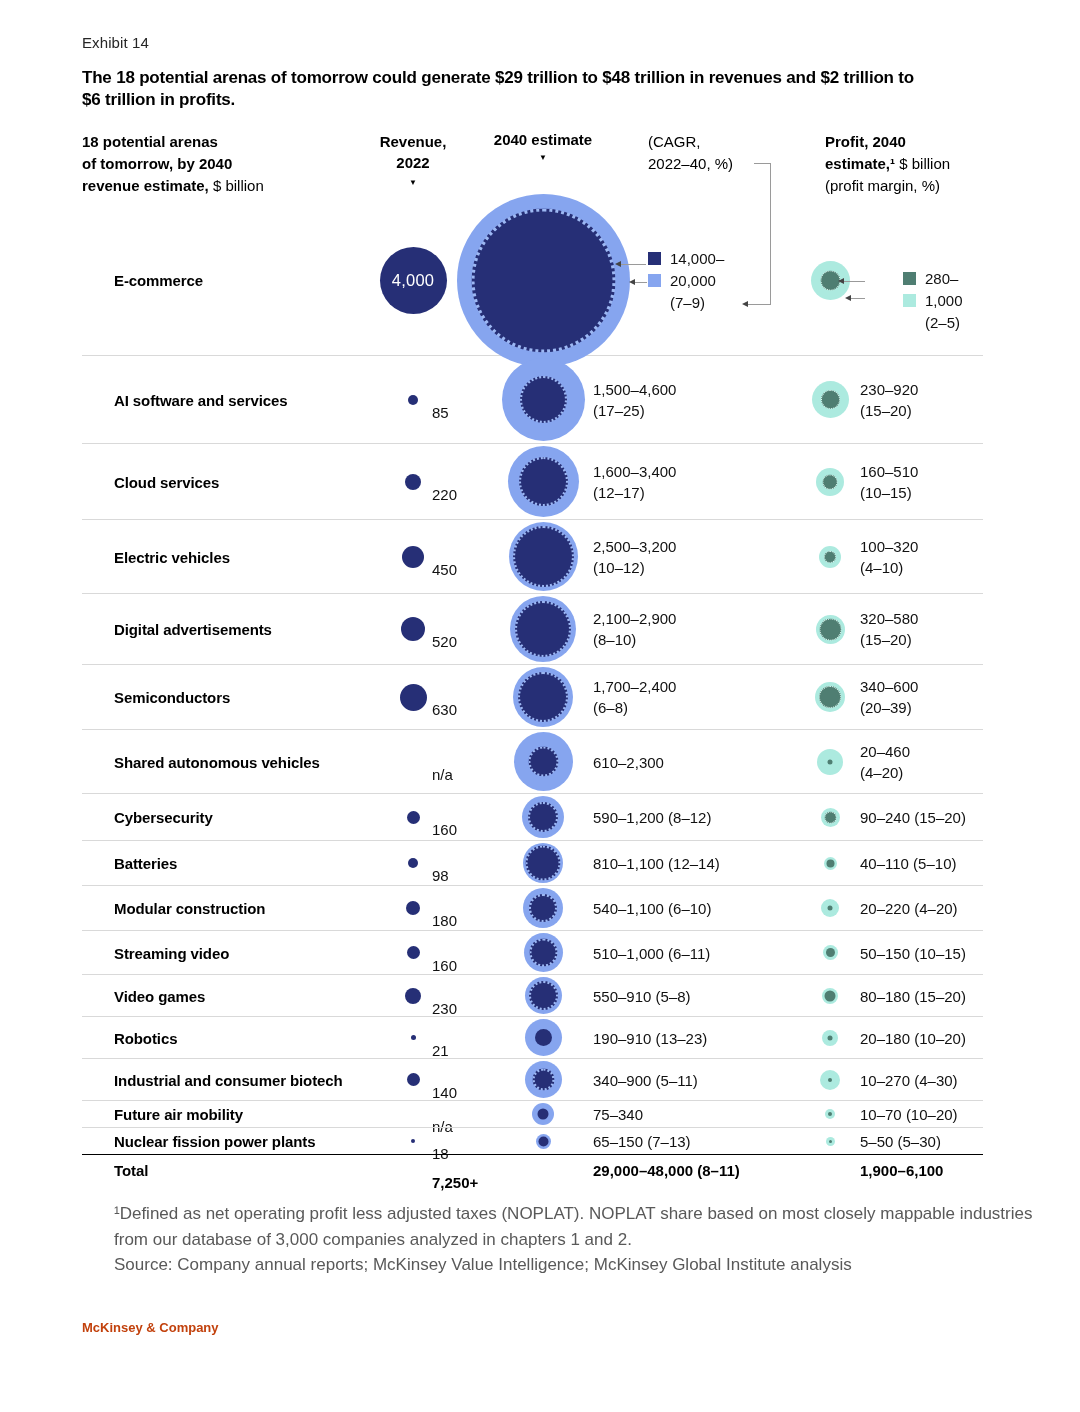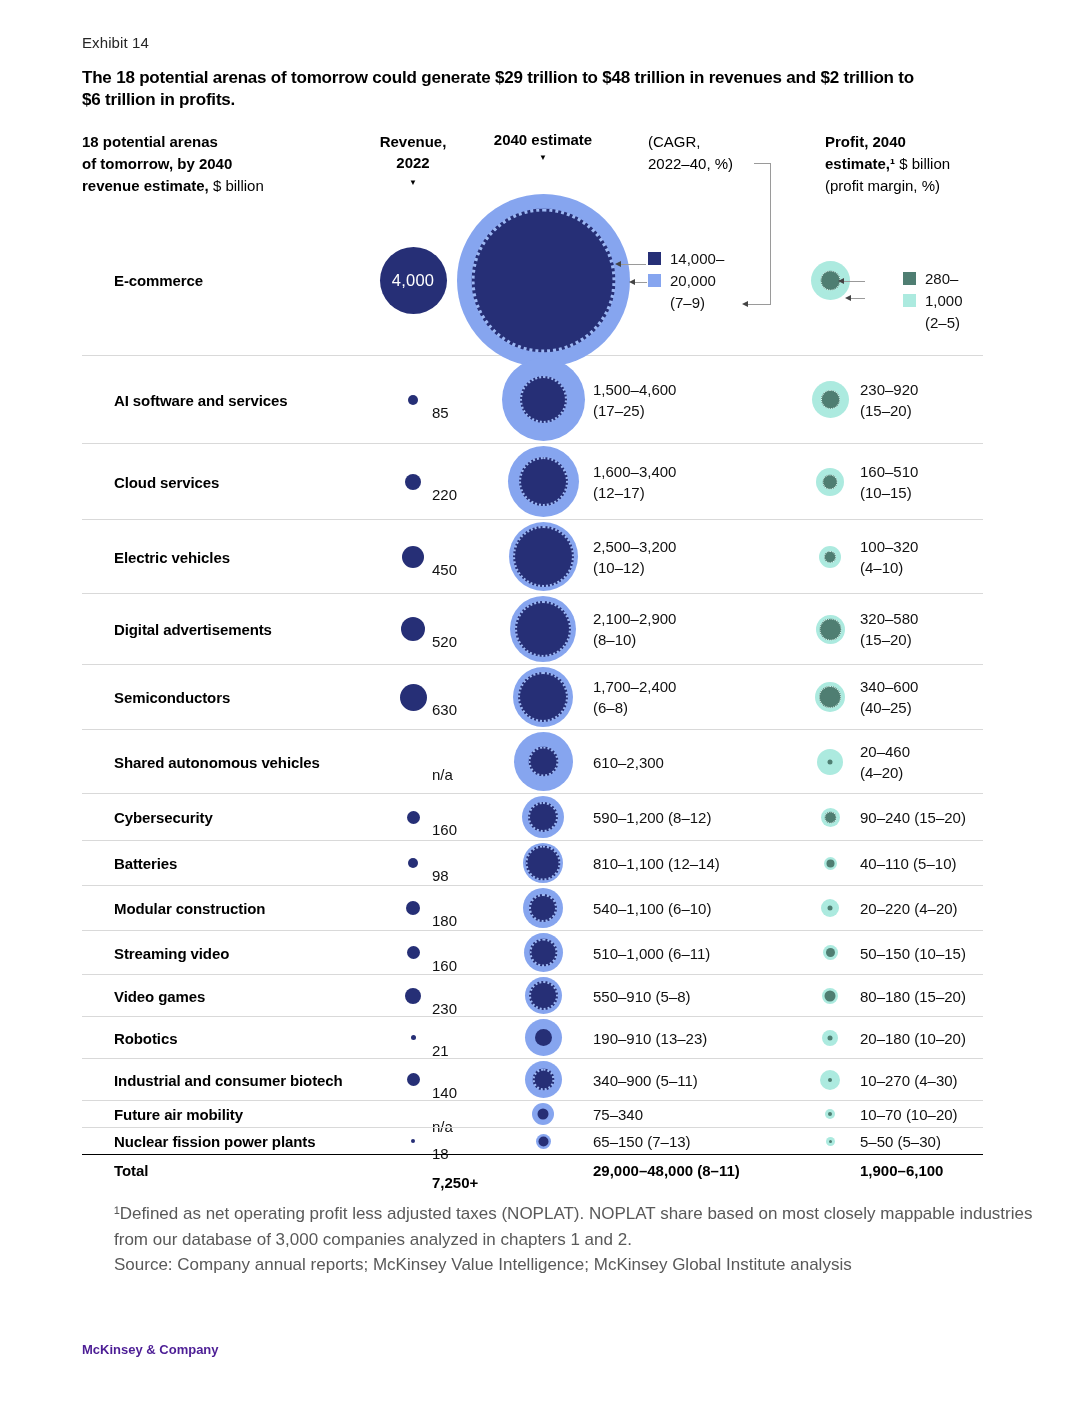--- a/index.html
+++ b/index.html
@@ -65,21 +65,21 @@
   .hl-br{position:absolute;left:672px;top:-42px;width:16px;height:141px;
          border-top:1px solid #9a9a9a;border-right:1px solid #9a9a9a;z-index:1;}
   .hl-bl{left:666px;top:calc(50% + 24px);width:22px;}
   .hl-blh{left:660px;top:calc(50% + 21px);}
   .hp-a1{left:762px;top:calc(50% + 1px);width:21px;}
   .hp-a1h{left:756px;top:calc(50% - 2px);}
   .hp-a2{left:769px;top:calc(50% + 18px);width:14px;}
   .hp-a2h{left:763px;top:calc(50% + 15px);}
   
   .footnote{margin-top:16px;font-size:17px;color:#595959;line-height:1.5;width:932px;margin-left:32px;}
-  .brand{margin-top:64px;font-size:13px;font-weight:700;color:#4c1d95;}
+  .brand{margin-top:42px;font-size:13px;font-weight:700;color:#c2410c;}
 </style>
 </head>
 <body>
 
 <div class="page">
 
   <div class="exhibit-label">Exhibit 14</div>
 
   <h1 class="title">The 18 potential arenas of tomorrow could generate $29 trillion to $48 trillion in revenues and $2 trillion to $6 trillion in profits.</h1>
 
@@ -270,21 +270,21 @@
         <div class="val est-txt">
           <div>1,700–2,400</div>
           <div>(6–8)</div>
         </div>
         <div class="bwrap prof-wrap" style="width: 30px; height: 30px;">
           <div class="circle" style="width: 30px; height: 30px; background: rgb(172, 234, 223);"></div>
           <div class="circle inner-teal dotted" style="width: 22px; height: 22px; background: rgb(79, 126, 114);"></div>
         </div>
         <div class="val prof-txt">
           <div>340–600</div>
-          <div>(40–25)</div>
+          <div>(20–39)</div>
         </div>
       </div>
       <div class="row" style="height: 63px;">
         <div class="lab">Shared autonomous vehicles</div>
         <div class="val rev-txt">n/a</div>
         <div class="bwrap est-wrap" style="width: 59px; height: 59px;">
           <div class="circle" style="width: 59px; height: 59px; background: rgb(134, 165, 239);"></div>
           <div class="circle inner-navy dotted" style="width: 30px; height: 30px; background: rgb(38, 47, 118);"></div>
         </div>
         <div class="val est-txt">

